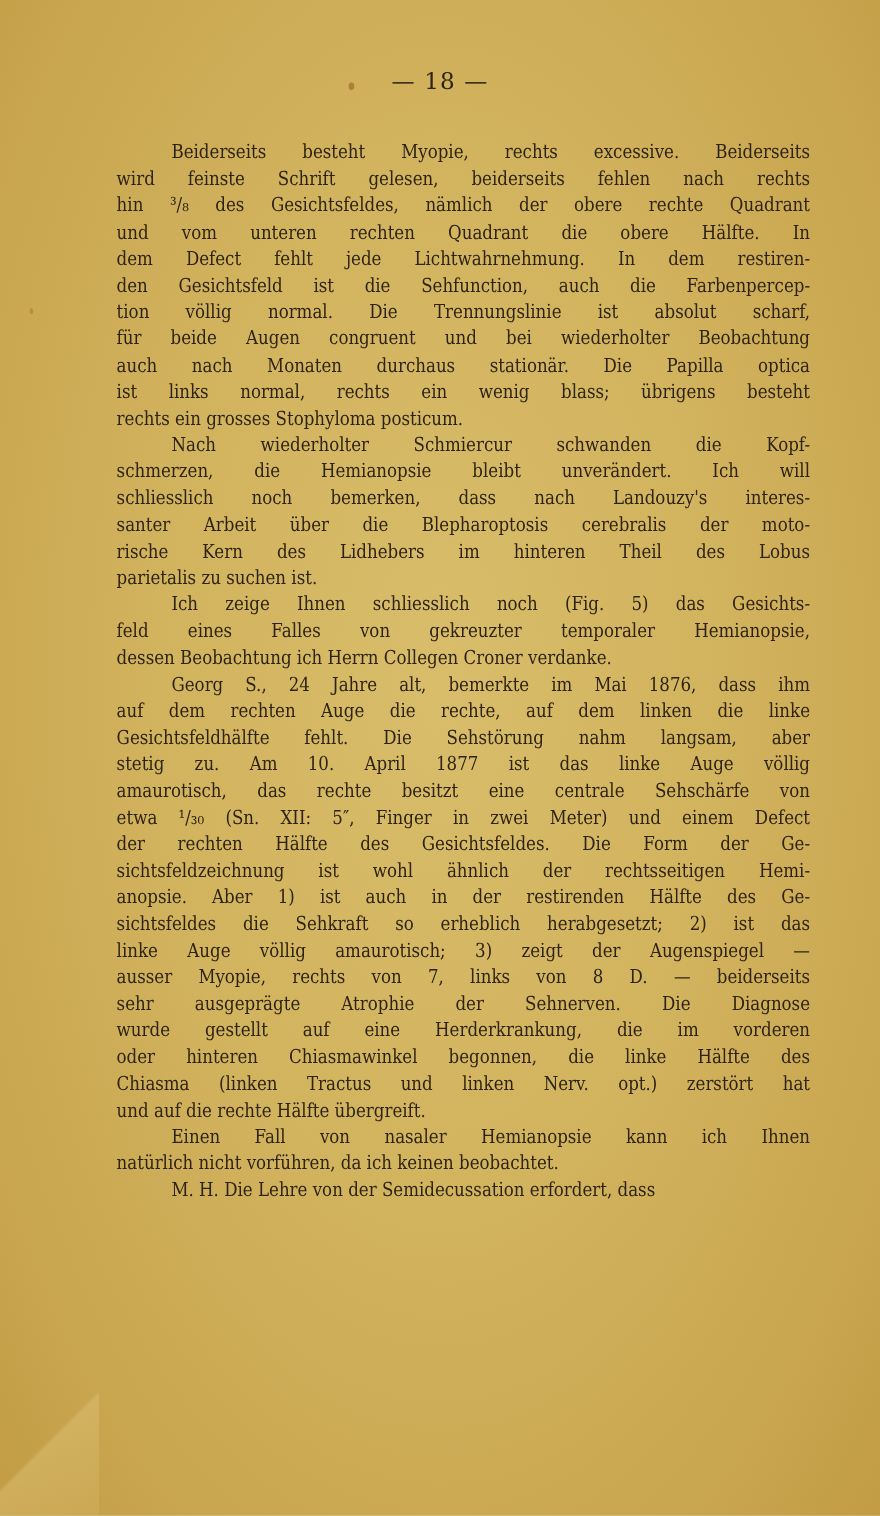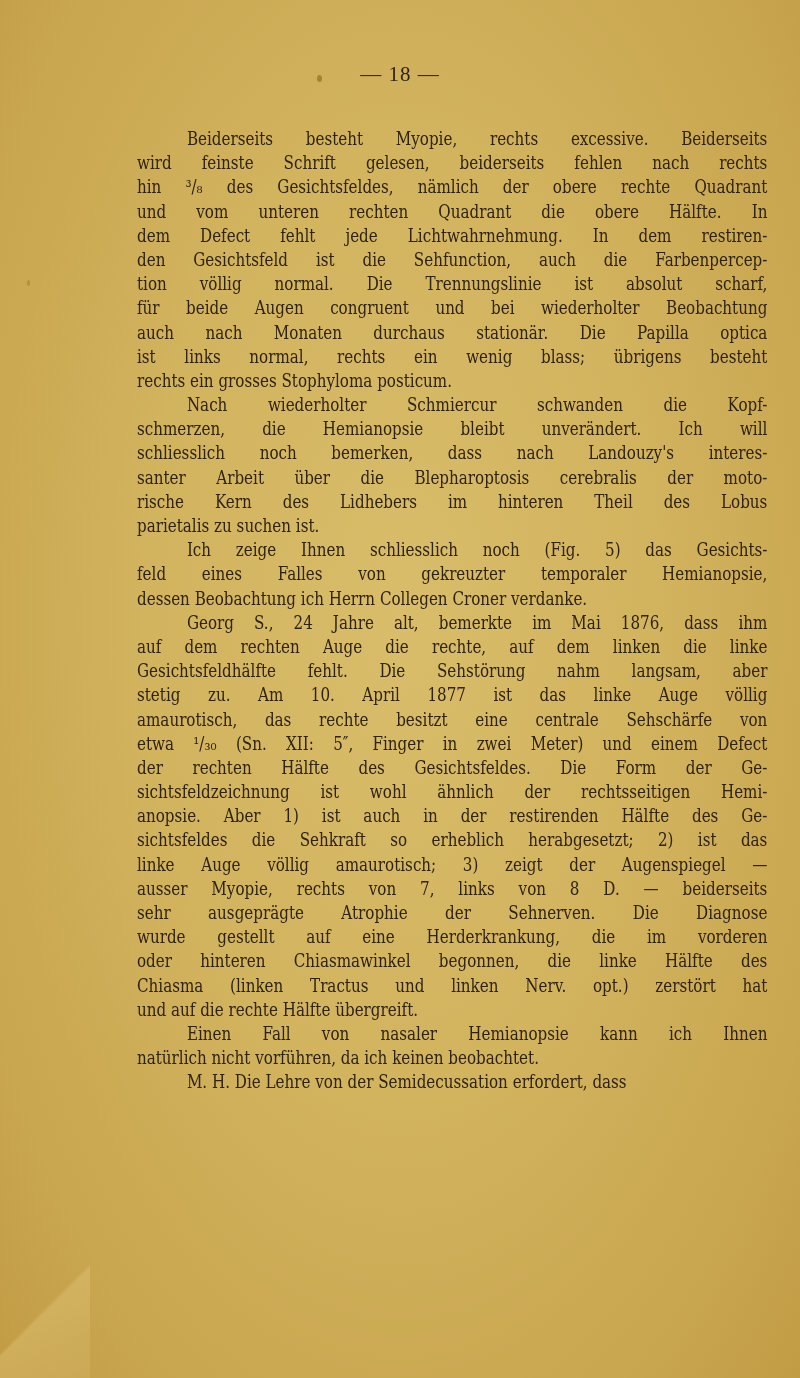--- a/index.html
+++ b/index.html
@@ -24,28 +24,26 @@
     }
     .page-number {
       position: absolute;
       left: 0;
       width: 800px;
       top: 62px;
       text-align: center;
       font-size: 21px;
       letter-spacing: 1px;
       color: #2e2314;
-      font-family: Liberation Serif, serif;
     }
     .body-text {
       position: absolute;
       left: 106px;
       top: 127px;
       width: 630px;
-      margin-left: 31px;
     }
     .line {
       height: 24.2px;
       line-height: 24.2px;
       font-size: 17.6px;
       white-space: nowrap;
       text-align: justify;
       text-align-last: justify;
       transform: scaleX(0.86);
       transform-origin: left center;

